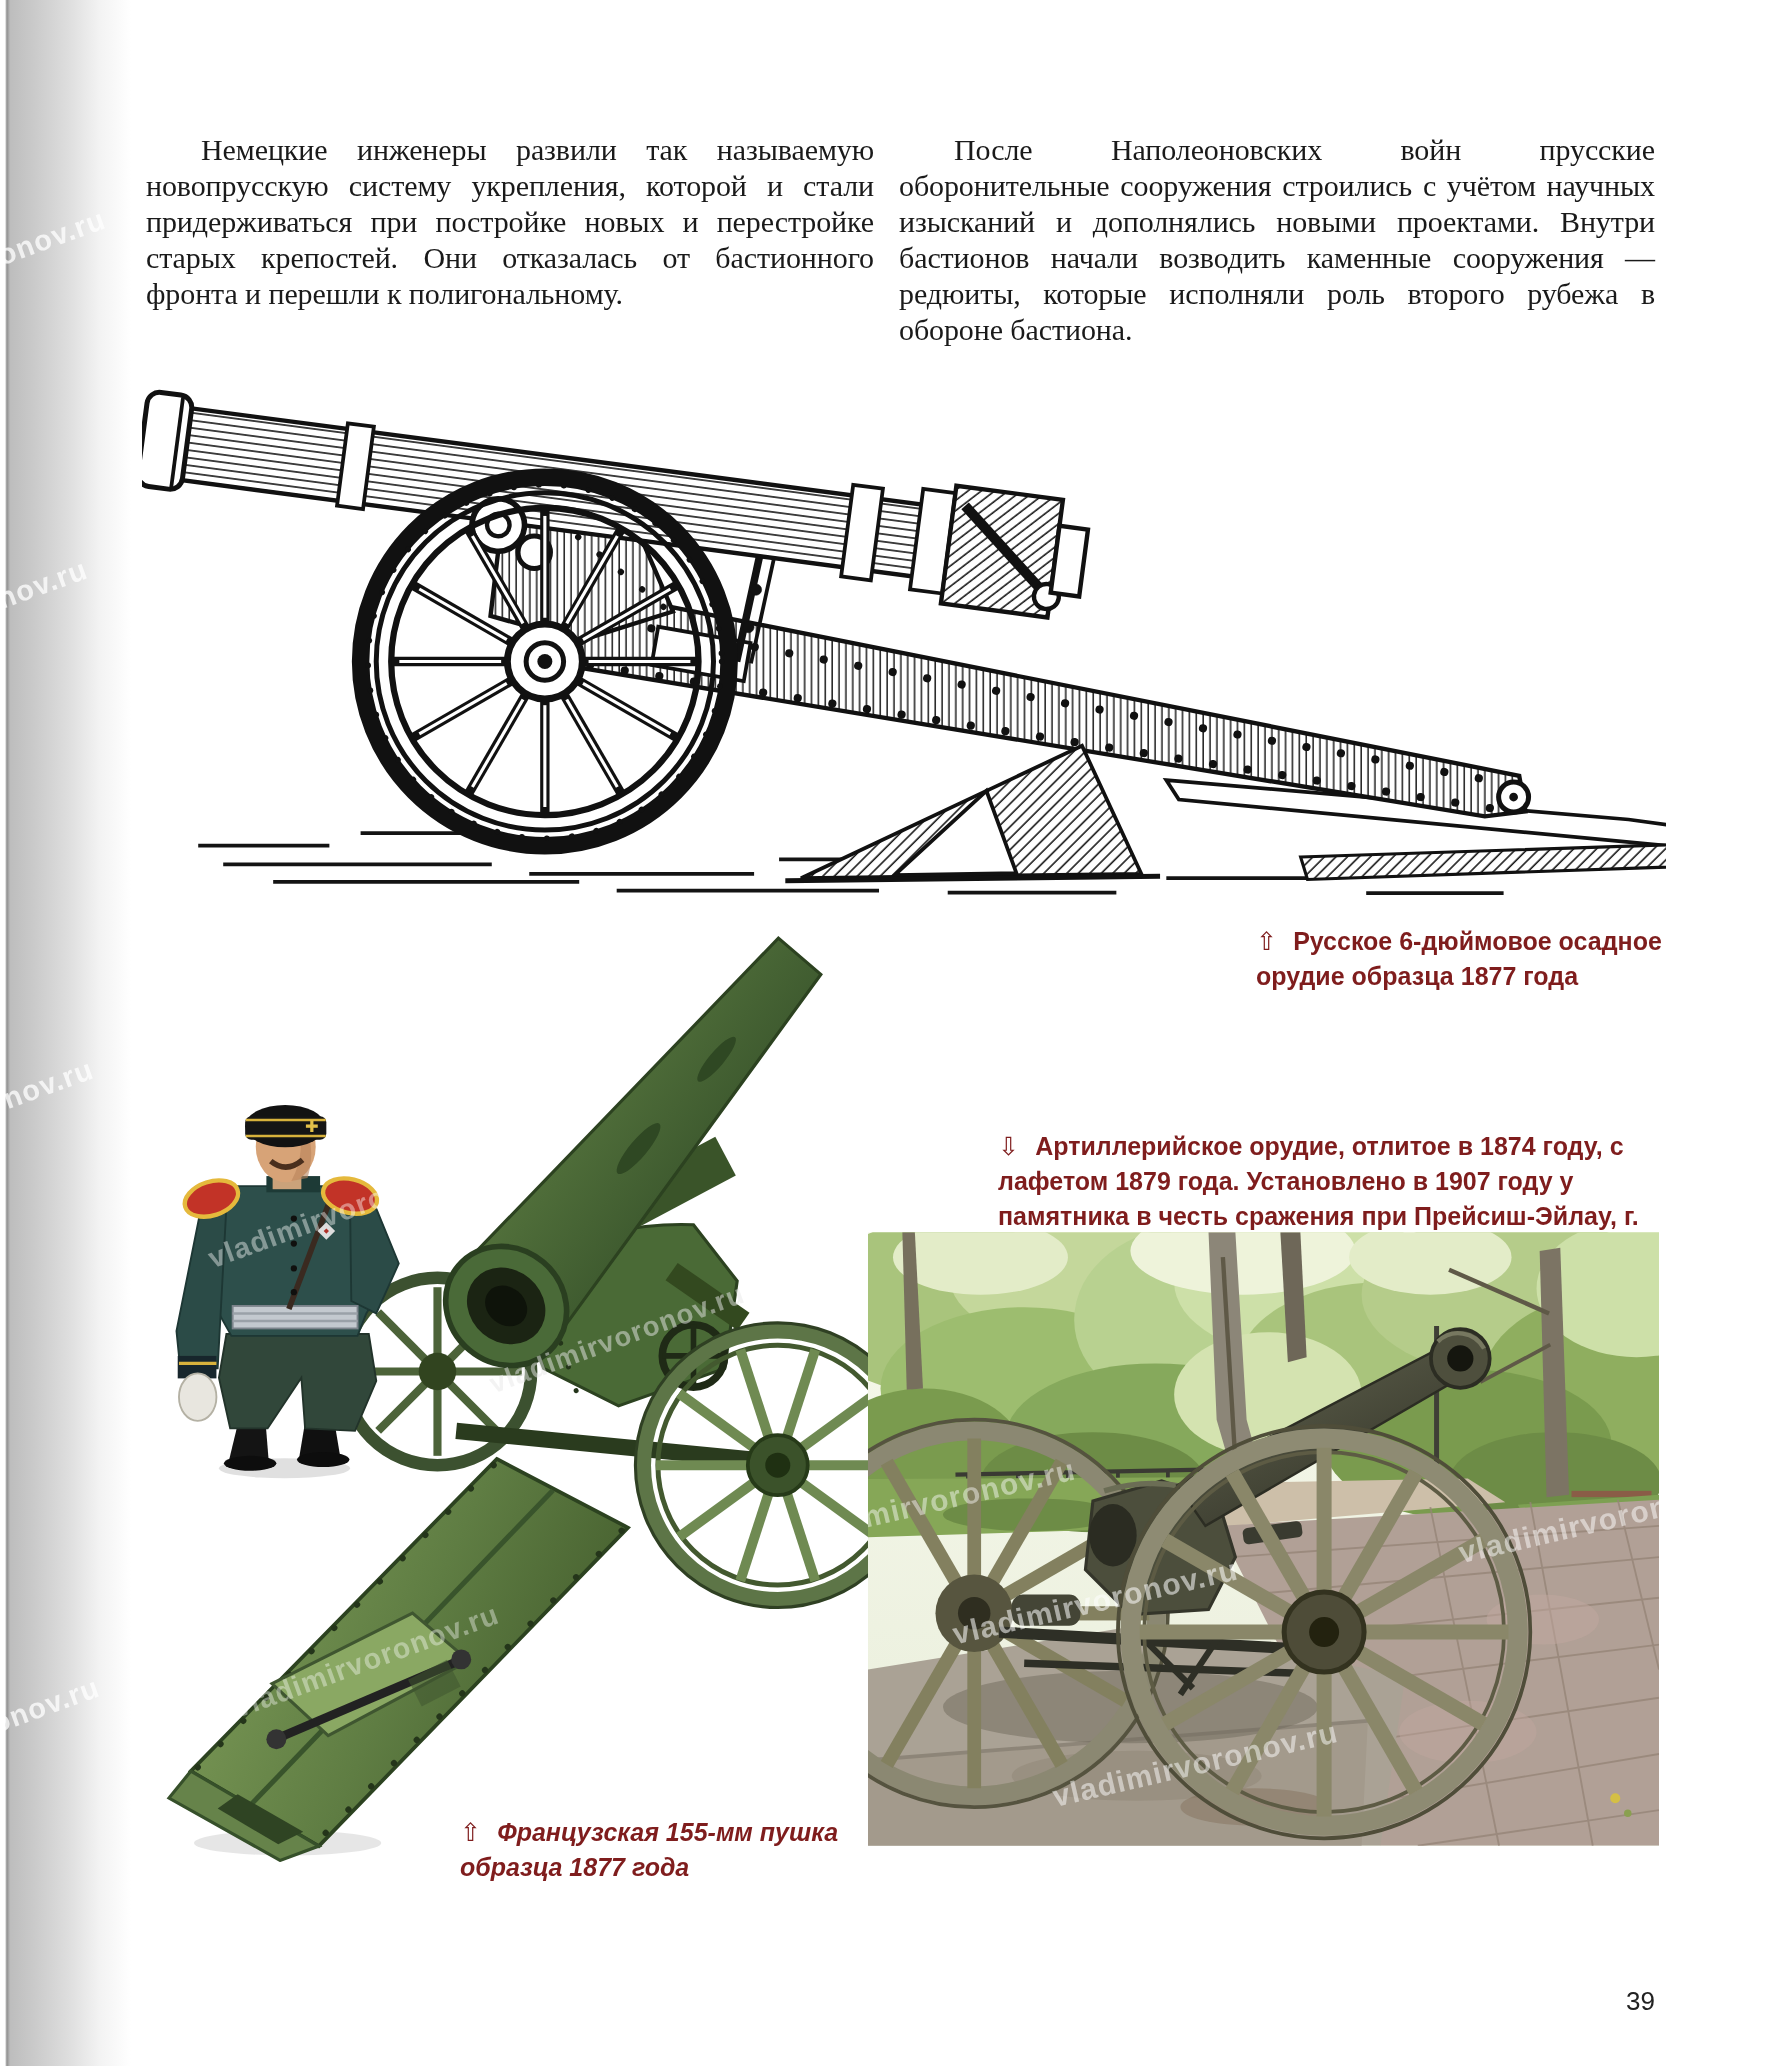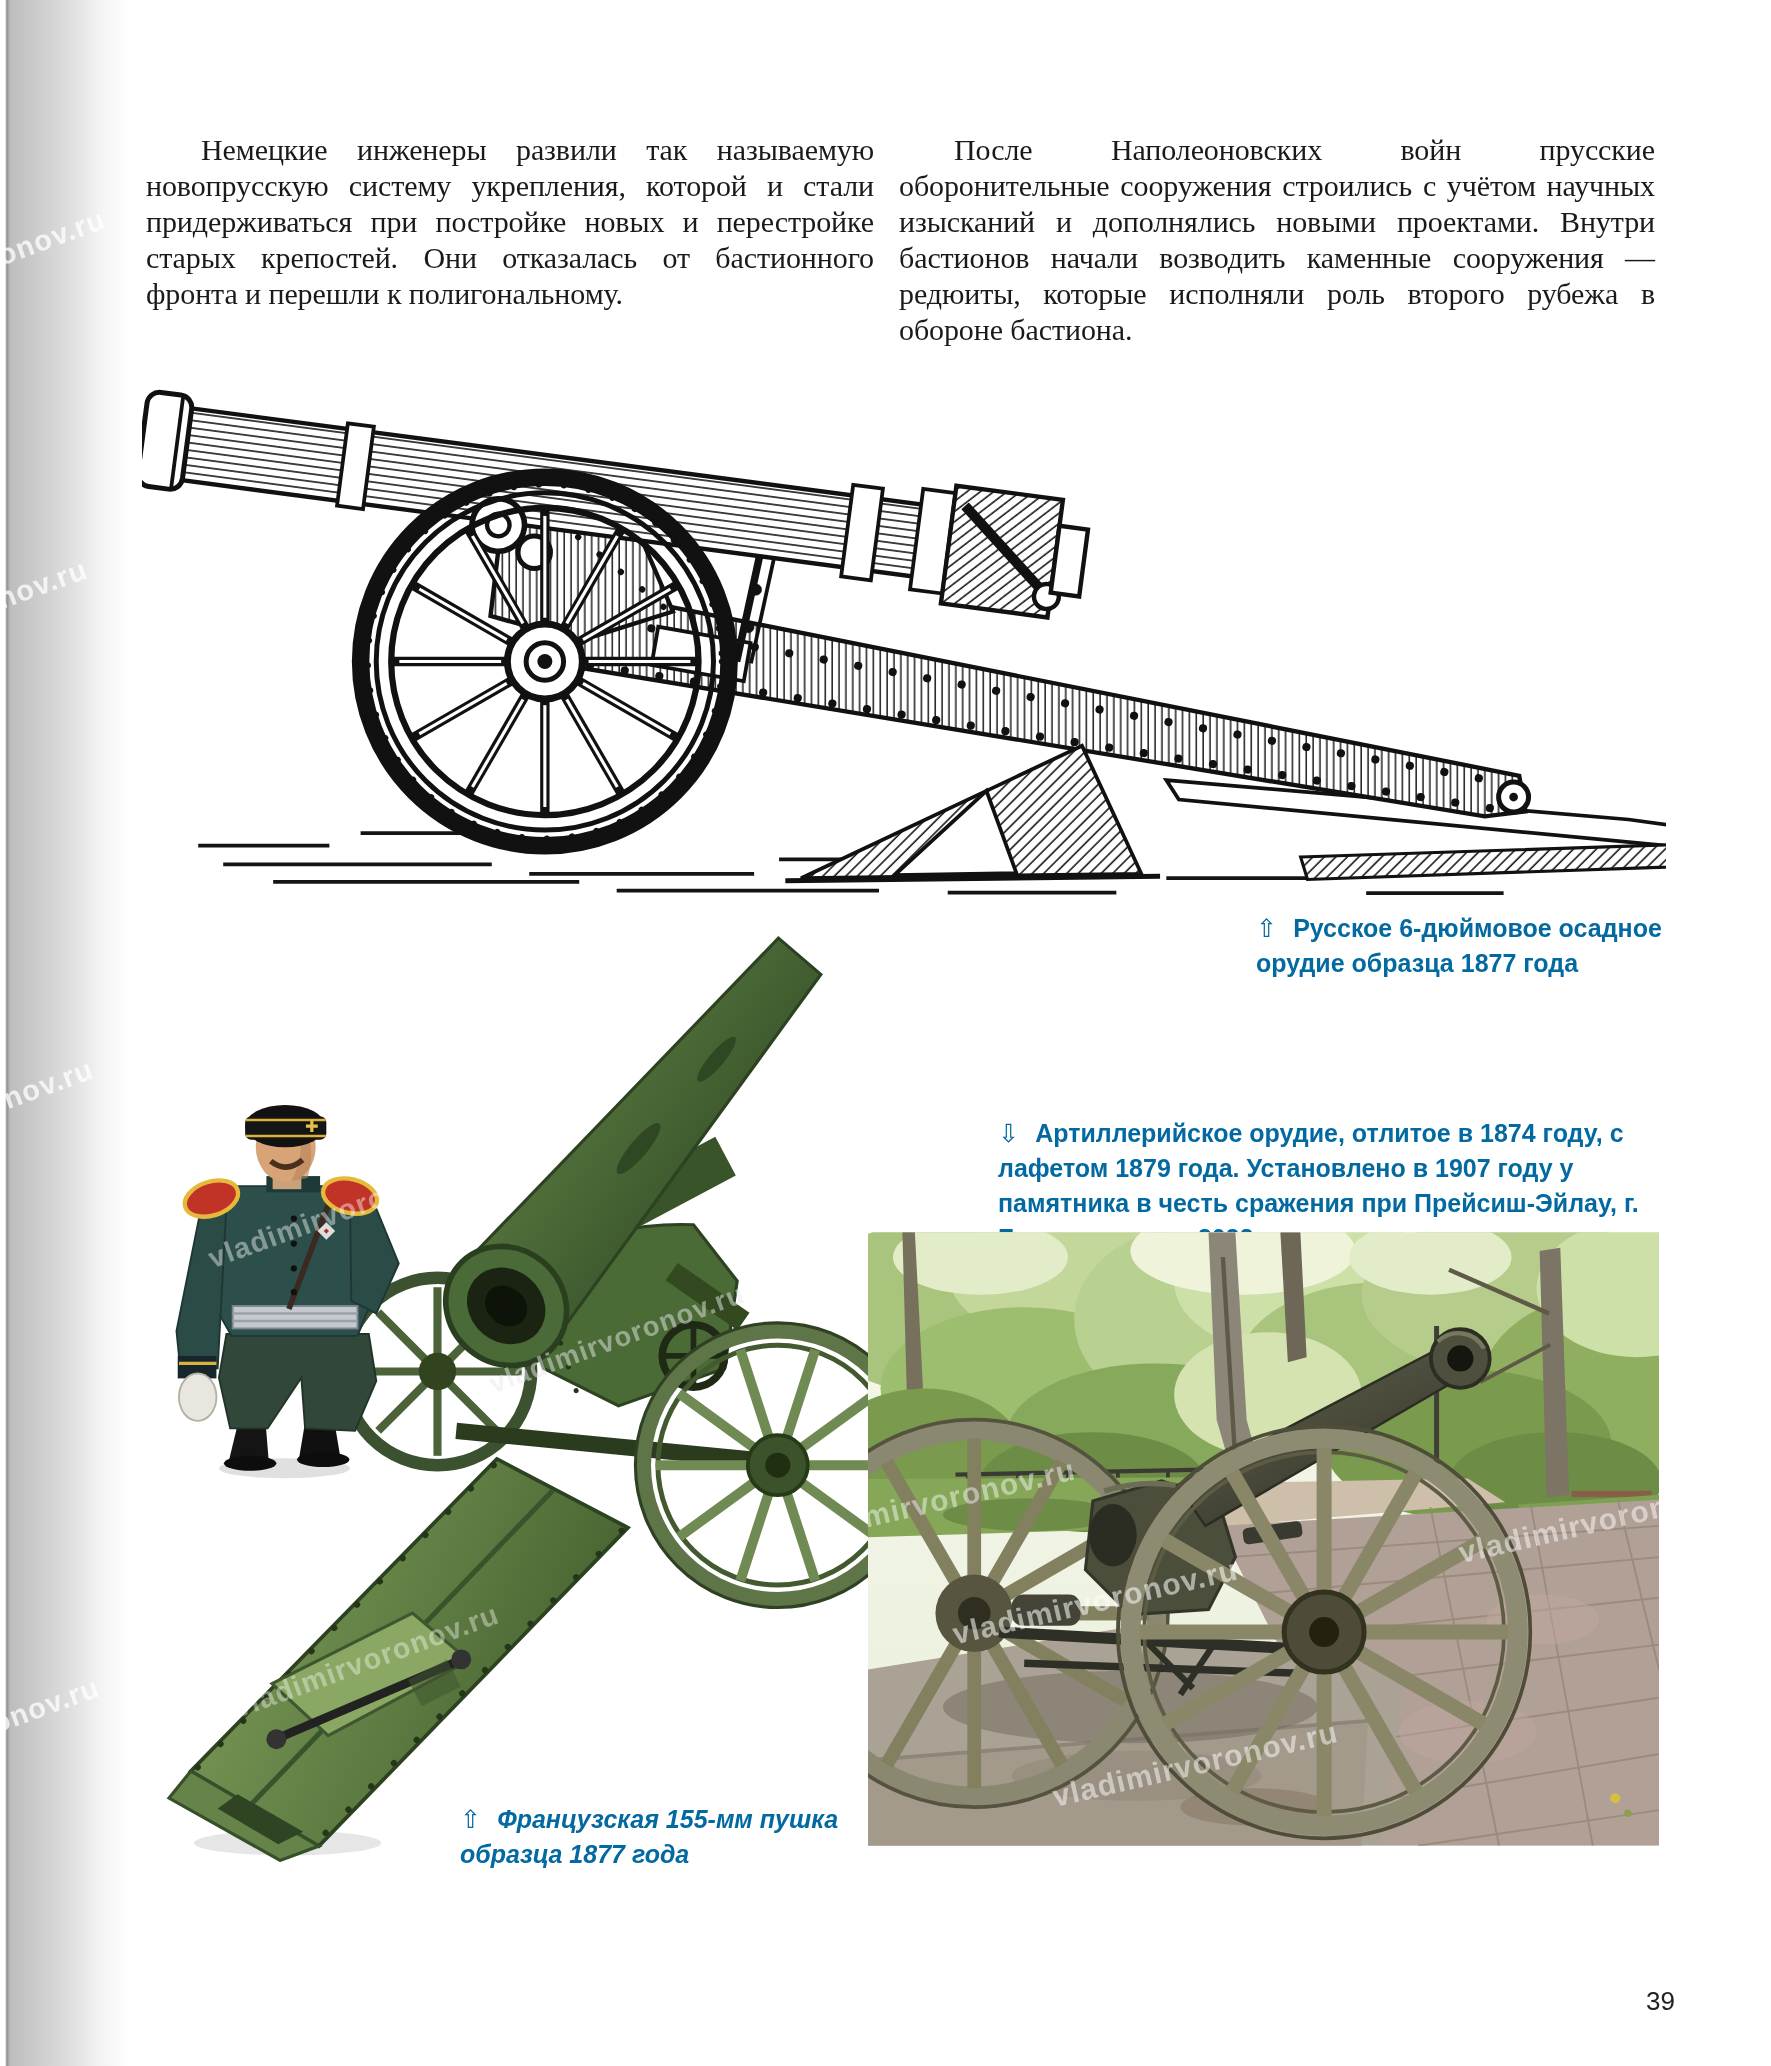--- a/index.html
+++ b/index.html
@@ -22,37 +22,37 @@
   
   .bodycol{
     position:absolute;top:132px;font-size:30px;line-height:36px;
     text-align:justify;text-indent:55px;letter-spacing:-0.1px;
   }
   #col-left{left:146px;width:728px;}
   #col-right{left:899px;width:756px;}
   
   .caption{
     position:absolute;font-family:"Liberation Sans",sans-serif;font-weight:700;
-    font-size:25px;line-height:35px;color:#0369a1;
+    font-size:25px;line-height:35px;color:#7f1d1d;margin-top:13px;
   }
   .caption .arrow{
     font-family:"DejaVu Sans",sans-serif;font-weight:400;
     padding-right:16.2px;font-size:25px;
   }
   #cap-engraving{left:1256px;top:911px;width:415px;}
   #cap-photo{left:998px;top:1116px;width:701px;}
   #cap-illustration{left:460px;top:1802px;width:406px;font-style:italic;}
   
   .fig{position:absolute;}
   #fig-engraving{left:142px;top:346px;width:1524px;height:551px;}
   #fig-illustration{left:144px;top:931px;width:793px;height:931px;}
   #fig-photo{left:868px;top:1232px;width:791px;height:614px;}
   
   #page-number{
-    position:absolute;left:1606px;top:1986px;width:69px;text-align:right;
+    position:absolute;left:1606px;top:1986px;width:69px;text-align:center;
     font-family:"Liberation Sans",sans-serif;font-size:26px;font-weight:400;color:#222;
   }
   svg text.wm{
     font-family:"Liberation Sans",sans-serif;font-weight:700;letter-spacing:2px;
   }
 </style>
 </head>
 <body>
 
 <div class="spine-shade">

